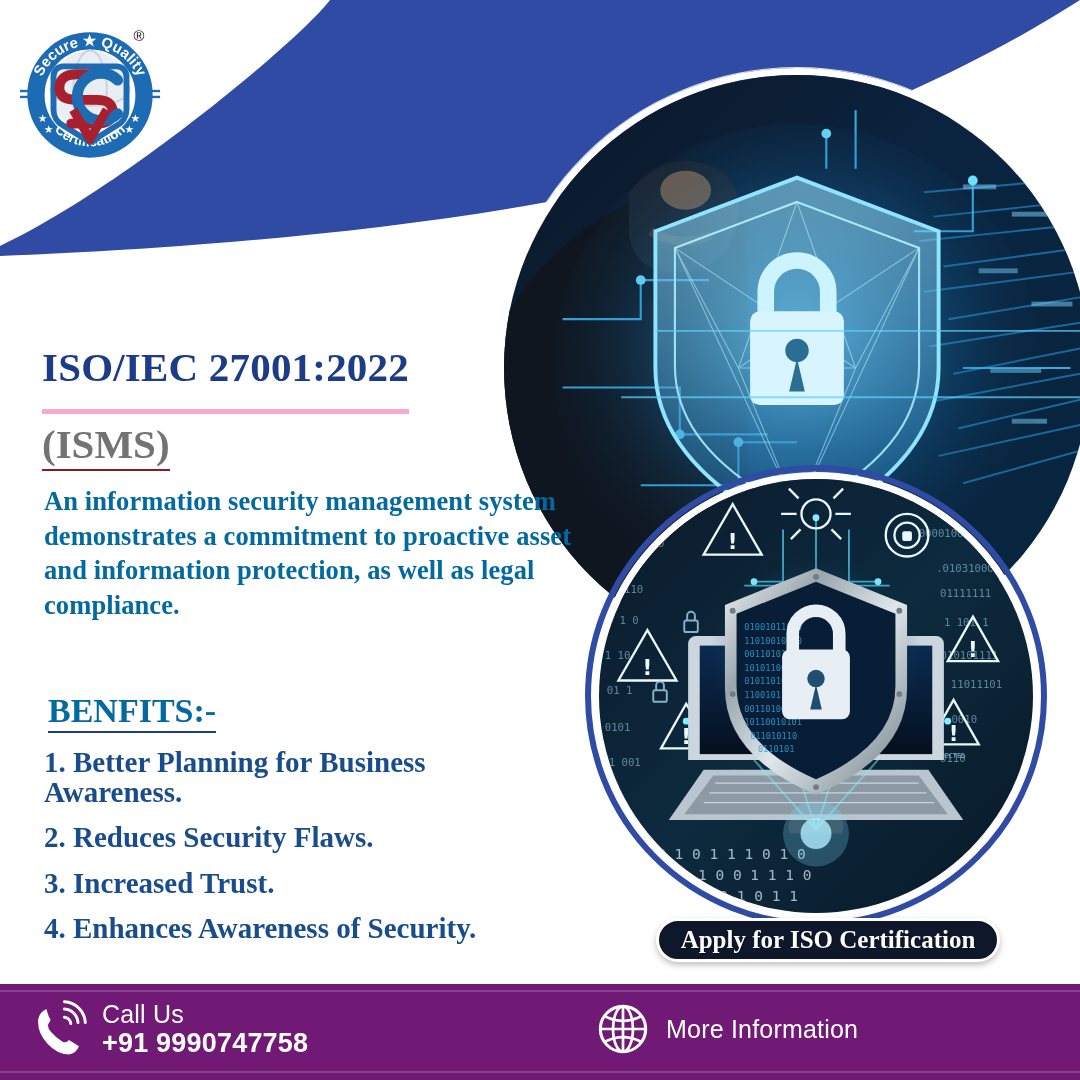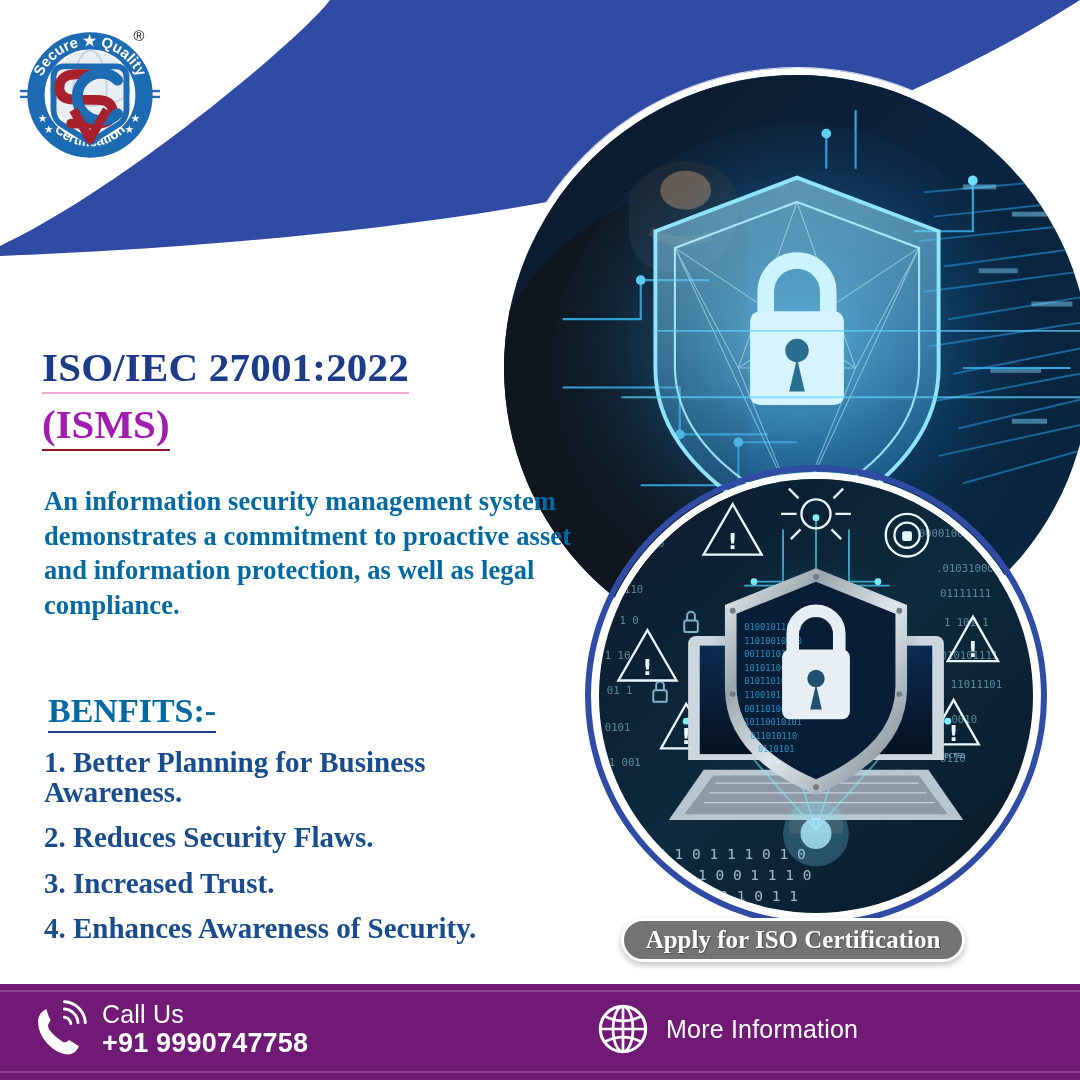--- a/index.html
+++ b/index.html
@@ -38,24 +38,24 @@
     border:6px solid #2F4BA3;box-sizing:border-box;
     z-index:3;
   }
   .art{position:absolute;inset:0;width:100%;height:100%;}
 
   
   .title-wrap{position:absolute;left:42px;top:345px;width:470px;}
   .title-main{
     font-size:41px;font-weight:bold;color:#1C3C88;
     letter-spacing:.2px;line-height:1.12;
-    border-bottom:2px solid #f9a8d4;display:inline-block;padding-bottom:1px;
+    border-bottom:5px solid #f9a8d4;display:inline-block;padding-bottom:18px;
   }
   .title-sub{
-    font-size:41px;font-weight:bold;color:#a21caf;line-height:1.12;
+    font-size:41px;font-weight:bold;color:#737373;line-height:1.12;
     border-bottom:2px solid #8B1A24;display:inline-block;margin-top:8px;padding-bottom:1px;
   }
   .desc{
     position:absolute;left:44px;top:484px;width:560px;
     font-size:26.5px;font-weight:bold;color:#0369a1;
     line-height:1.31;letter-spacing:.1px;
   }
   .benefits-head{
     position:absolute;left:48px;top:692px;
     font-size:34px;font-weight:bold;color:#0369a1;
@@ -63,22 +63,22 @@
   }
   .benefits{
     position:absolute;left:44px;top:748px;width:580px;
     font-size:29px;font-weight:bold;color:#184C8C;line-height:1.02;
   }
   .benefits .b{margin-bottom:16px;}
   .benefits .b span{display:block;}
 
   
   .cta{
-    position:absolute;left:621px;top:918px;width:344px;height:44px;
-    border-radius:24px;background:#737373;
+    position:absolute;left:656px;top:918px;width:344px;height:44px;
+    border-radius:24px;background:#0f172a;
     border:3px solid #ffffff;box-sizing:border-box;
     display:flex;align-items:center;justify-content:center;
     color:#ffffff;font-size:25px;font-weight:bold;
     text-shadow:1px 1px 1px rgba(0,0,0,.35);
     box-shadow:0 3px 6px rgba(0,0,0,.25);
     z-index:6;cursor:pointer;
   }
 
   
   .footer{

